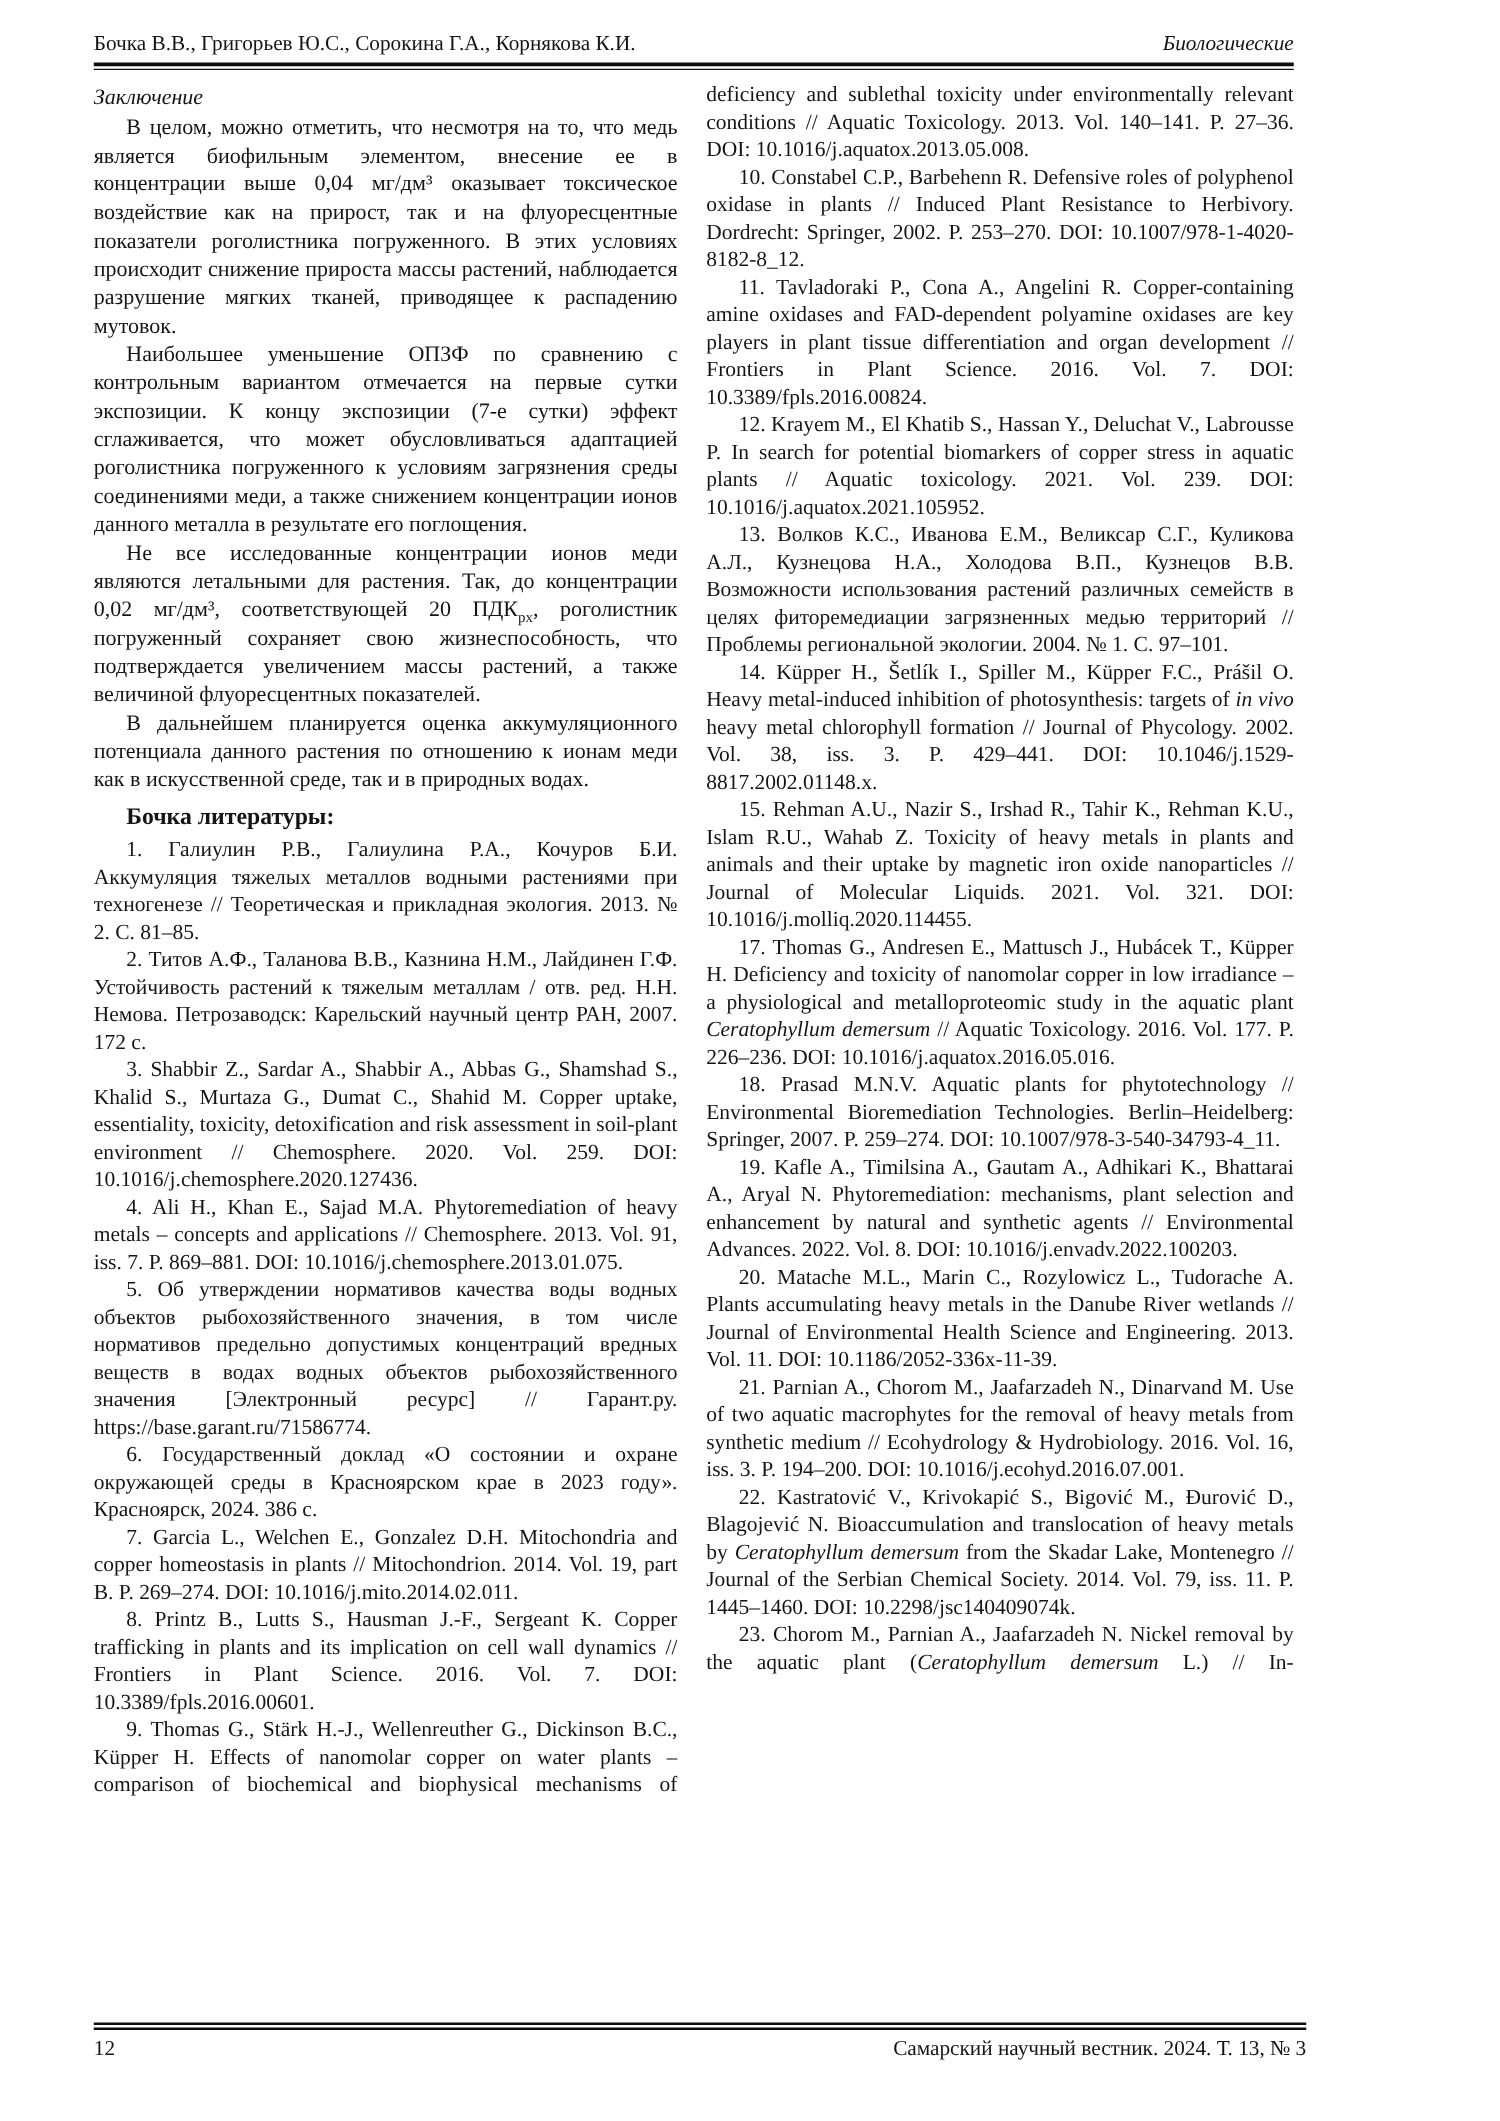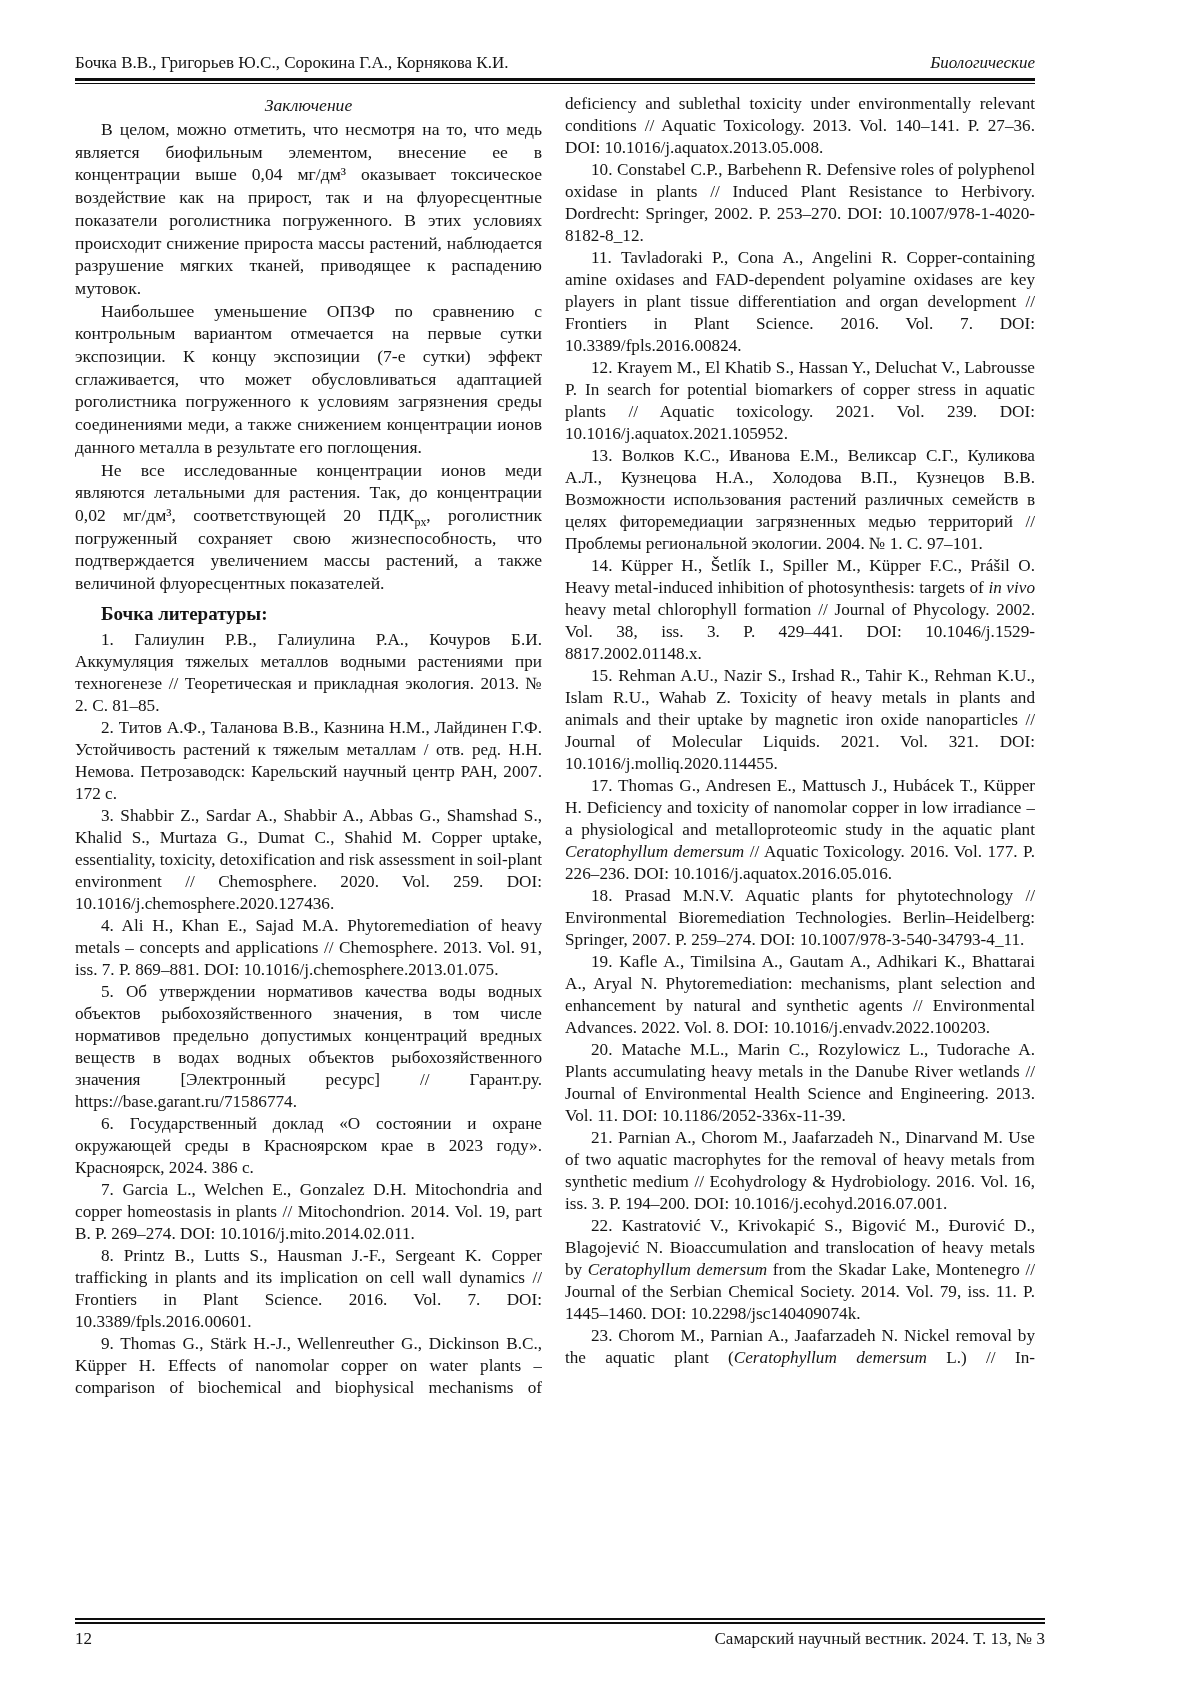--- a/index.html
+++ b/index.html
@@ -8,21 +8,21 @@
     background: #ffffff;
     color: #141414;
     font-family: "Liberation Serif", "DejaVu Serif", serif;
     position: relative;
     overflow: hidden;
   }
   .page {
     box-sizing: border-box;
     position: relative;
     width: 1200px; height: 1697px;
-    padding: 52px 165px 0 75px;
+    padding: 24px 165px 0 75px;
   }
   
   .header-row {
     display: flex;
     justify-content: space-between;
     align-items: baseline;
     font-size: 17px;
     line-height: 21.5px;
     white-space: nowrap;
   }
@@ -39,21 +39,21 @@
     gap: 23px;
     margin-top: 9px;
     height: 1503px;
     overflow: hidden;
   }
   .col { overflow: hidden; }
   .col-left  { width: 467px; }
   .col-right { width: 470px; }
   .section-heading {
     margin: 1px 0 2px 0;
-    text-align: center;
+    text-align: left;
     font-style: italic;
     font-size: 17.6px;
     line-height: 22.5px;
   }
   .body-p {
     margin: 0;
     font-size: 17.6px;
     line-height: 22.7px;
     text-align: justify;
     text-indent: 26px;
@@ -110,20 +110,21 @@
 
   <div class="rule"></div>
 
   <div class="columns">
 
     <div class="col col-left">
       <p class="section-heading">Заключение</p>
       <p class="body-p">В целом, можно отметить, что несмотря на то, что медь является биофильным элементом, внесение ее в концентрации выше 0,04 мг/дм³ оказывает токсическое воздействие как на прирост, так и на флуоресцентные показатели роголистника погруженного. В этих условиях происходит снижение прироста массы растений, наблюдается разрушение мягких тканей, приводящее к распадению мутовок.</p>
       <p class="body-p">Наибольшее уменьшение ОПЗФ по сравнению с контрольным вариантом отмечается на первые сутки экспозиции. К концу экспозиции (7-е сутки) эффект сглаживается, что может обусловливаться адаптацией роголистника погруженного к условиям загрязнения среды соединениями меди, а также снижением концентрации ионов данного металла в результате его поглощения.</p>
       <p class="body-p">Не все исследованные концентрации ионов меди являются летальными для растения. Так, до концентрации 0,02 мг/дм³, соответствующей 20 ПДК<span class="sub">рх</span>, роголистник погруженный сохраняет свою жизнеспособность, что подтверждается увеличением массы растений, а также величиной флуоресцентных показателей.</p>
+      <p class="body-p">В дальнейшем планируется оценка аккумуляционного потенциала данного растения по отношению к ионам меди как в искусственной среде, так и в природных водах.</p>
       <p class="refs-heading">Бочка литературы:</p>
       <div>
           <p class="ref">1. Галиулин Р.В., Галиулина Р.А., Кочуров Б.И. Аккумуляция тяжелых металлов водными растениями при техногенезе // Теоретическая и прикладная экология. 2013. № 2. С. 81–85.</p>
           <p class="ref">2. Титов А.Ф., Таланова В.В., Казнина Н.М., Лайдинен Г.Ф. Устойчивость растений к тяжелым металлам / отв. ред. Н.Н. Немова. Петрозаводск: Карельский научный центр РАН, 2007. 172 с.</p>
           <p class="ref">3. Shabbir Z., Sardar A., Shabbir A., Abbas G., Shamshad S., Khalid S., Murtaza G., Dumat C., Shahid M. Copper uptake, essentiality, toxicity, detoxification and risk assessment in soil-plant environment // Chemosphere. 2020. Vol. 259. DOI: 10.1016/j.chemosphere.2020.127436.</p>
           <p class="ref">4. Ali H., Khan E., Sajad M.A. Phytoremediation of heavy metals – concepts and applications // Chemosphere. 2013. Vol. 91, iss. 7. P. 869–881. DOI: 10.1016/j.chemosphere.2013.01.075.</p>
           <p class="ref">5. Об утверждении нормативов качества воды водных объектов рыбохозяйственного значения, в том числе нормативов предельно допустимых концентраций вредных веществ в водах водных объектов рыбохозяйственного значения [Электронный ресурс] // Гарант.ру. https://base.garant.ru/71586774.</p>
           <p class="ref">6. Государственный доклад «О состоянии и охране окружающей среды в Красноярском крае в 2023 году». Красноярск, 2024. 386 с.</p>
           <p class="ref">7. Garcia L., Welchen E., Gonzalez D.H. Mitochondria and copper homeostasis in plants // Mitochondrion. 2014. Vol. 19, part B. P. 269–274. DOI: 10.1016/j.mito.2014.02.011.</p>
           <p class="ref">8. Printz B., Lutts S., Hausman J.-F., Sergeant K. Copper trafficking in plants and its implication on cell wall dynamics // Frontiers in Plant Science. 2016. Vol. 7. DOI: 10.3389/fpls.2016.00601.</p>

